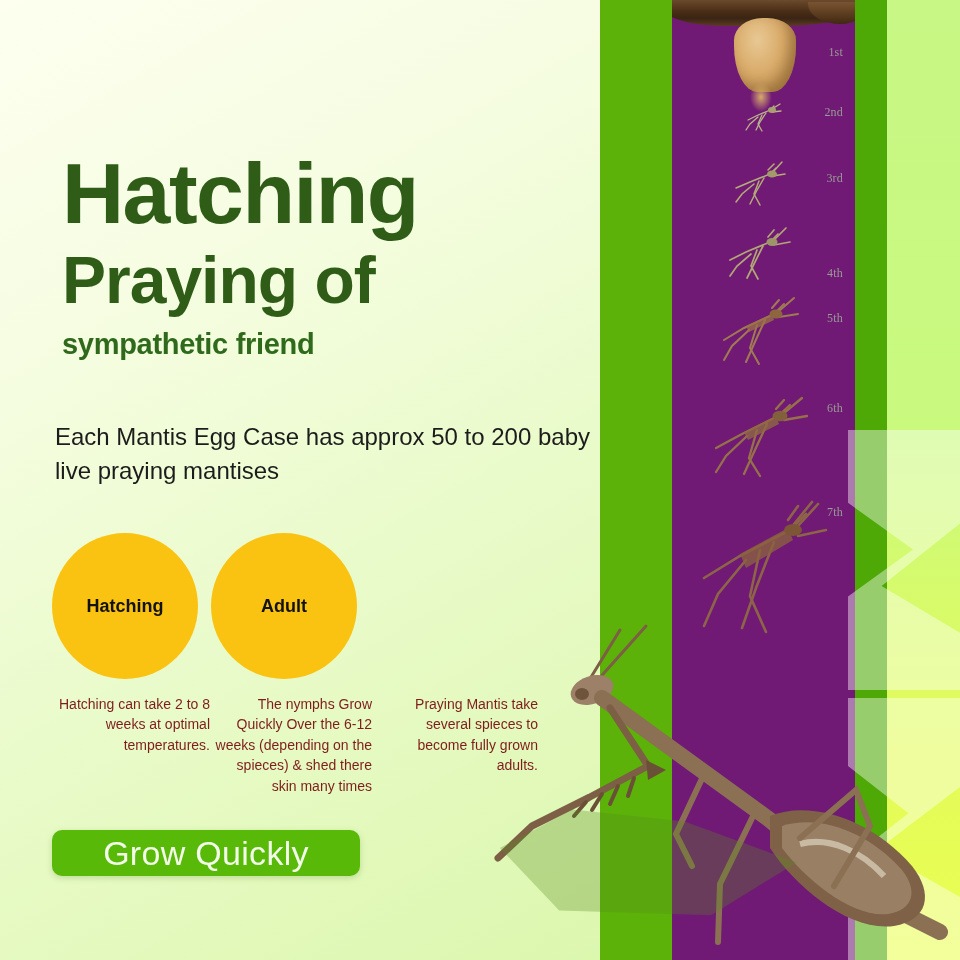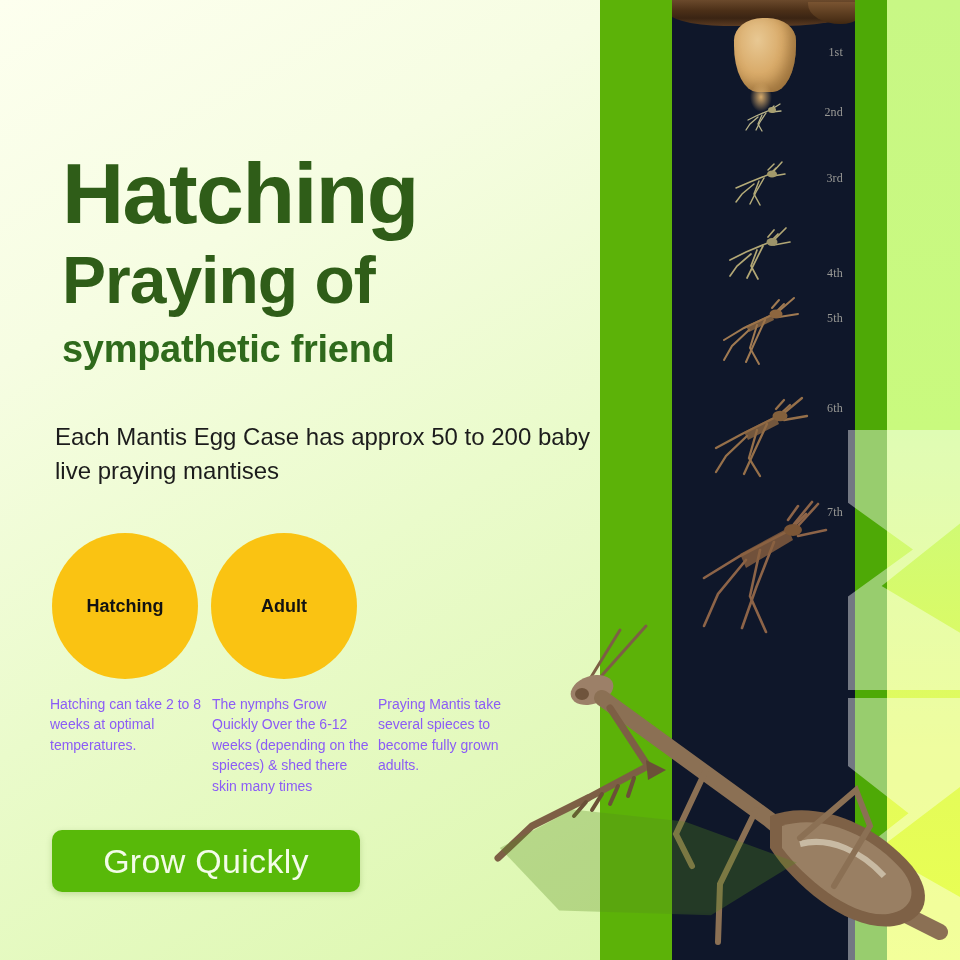--- a/index.html
+++ b/index.html
@@ -24,21 +24,21 @@
 
   
   .watermark{position:absolute;top:430px;left:848px;width:112px;height:530px;overflow:hidden;}
   .wm-a,.wm-b{position:absolute;left:0;width:112px;}
   .wm-a{top:0;height:260px;background:rgba(255,255,255,0.42);
     clip-path:polygon(0 0,100% 0,100% 36%,30% 60%,100% 78%,100% 100%,0 100%,0 64%,58% 46%,0 28%);}
   .wm-b{top:268px;height:262px;background:rgba(255,255,255,0.42);
     clip-path:polygon(0 0,100% 0,100% 34%,26% 58%,100% 76%,100% 100%,0 100%,0 62%,54% 44%,0 26%);}
 
   
-  .photo-strip{position:absolute;top:0;left:672px;width:183px;height:960px;background:#0f172a;overflow:hidden;}
+  .photo-strip{position:absolute;top:0;left:672px;width:183px;height:960px;background:#701a75;overflow:hidden;}
   .branch{position:absolute;top:0;left:-8px;width:200px;height:26px;
     background:linear-gradient(180deg,#6b4a2c 0%,#4c3018 40%,#3a2413 70%,#5b3b22 100%);
     border-radius:0 0 40% 30%/0 0 90% 70%;}
   .branch:after{content:"";position:absolute;right:-4px;top:2px;width:60px;height:22px;
     background:linear-gradient(180deg,#7a5431,#412811);border-radius:0 0 50% 60%/0 0 100% 100%;}
   .ootheca{position:absolute;top:18px;left:62px;width:62px;height:74px;
     background:radial-gradient(ellipse at 38% 30%,#e8c893 0%,#d9ab6a 45%,#bb8c4d 80%,#9c7038 100%);
     border-radius:46% 46% 38% 38%/30% 30% 62% 62%;
     box-shadow:inset -6px -6px 12px rgba(120,85,40,.45);}
   .ootheca:after{content:"";position:absolute;bottom:-20px;left:16px;width:22px;height:30px;
@@ -56,43 +56,43 @@
   .adult-wrap{position:absolute;left:470px;top:620px;width:490px;height:340px;}
   .adult-shadow{position:absolute;left:10px;top:180px;width:330px;height:120px;
     background:rgba(86,140,30,.30);filter:blur(5px);
     clip-path:polygon(6% 40%,28% 8%,62% 18%,96% 52%,70% 96%,24% 92%);}
 
   
   .title-1{position:absolute;left:62px;top:152px;font-size:86px;line-height:.96;
     font-weight:bold;color:#2f5d18;letter-spacing:-1.5px;}
   .title-2{position:absolute;left:62px;top:248px;font-size:66px;line-height:.98;
     font-weight:bold;color:#2f5d18;letter-spacing:-1px;}
-  .title-3{position:absolute;left:62px;top:330px;font-size:38px;line-height:1;
+  .title-3{position:absolute;left:62px;top:330px;font-size:29px;line-height:1;
     font-weight:bold;color:#2f6a1c;letter-spacing:-.3px;}
 
   .lede{position:absolute;left:55px;top:420px;width:545px;font-size:24px;line-height:1.42;
     font-weight:normal;color:#1c1c1c;}
 
   
   .stages{position:absolute;left:52px;top:533px;width:520px;height:150px;}
   .stage-circle{position:absolute;top:0;width:146px;height:146px;border-radius:50%;
     background:#fac312;display:flex;align-items:center;justify-content:center;}
   .stage-circle span{font-size:18px;font-weight:bold;color:#121212;}
   .sc0{left:0;}
   .sc1{left:159px;}
   .sc2{left:323px;}
 
   .captions{position:absolute;left:40px;top:694px;width:540px;}
-  .caption{position:absolute;top:0;text-align:left;font-size:14px;line-height:1.46;color:#8b5cf6;}
+  .caption{position:absolute;top:0;text-align:right;font-size:14px;line-height:1.46;color:#7f1d1d;}
   .cap0{left:10px;width:160px;}
   .cap1{left:172px;width:160px;}
   .cap2{left:338px;width:160px;}
 
   
-  .cta{position:absolute;left:52px;top:830px;width:308px;height:62px;border-radius:10px;
+  .cta{position:absolute;left:52px;top:830px;width:308px;height:46px;border-radius:10px;
     background:#58b909;display:flex;align-items:center;justify-content:center;
     box-shadow:0 2px 6px rgba(60,110,10,.22);}
   .cta span{font-size:34px;color:#f3fce8;letter-spacing:.3px;}
 </style>
 </head>
 <body>
 
 <div class="poster">
 
   <div class="left-panel"></div>

